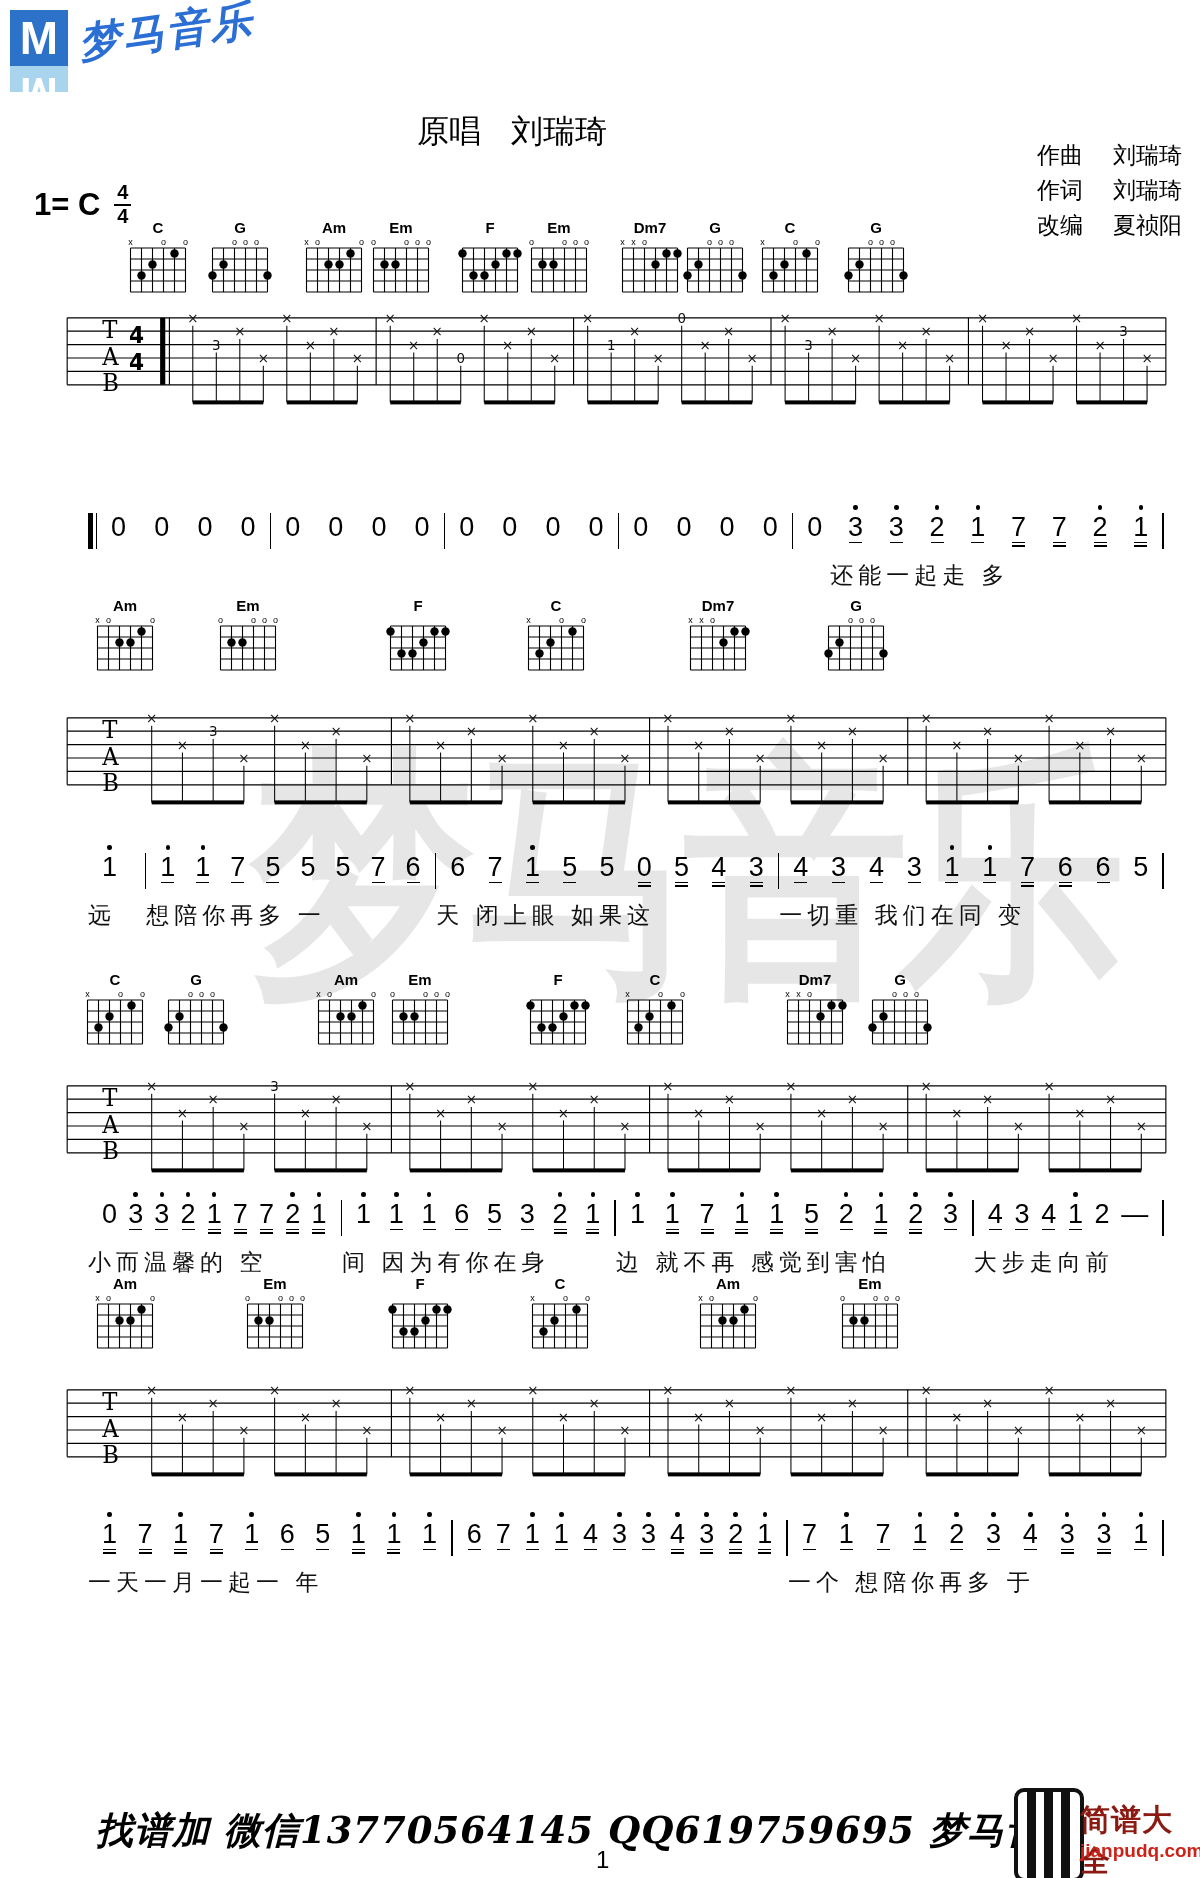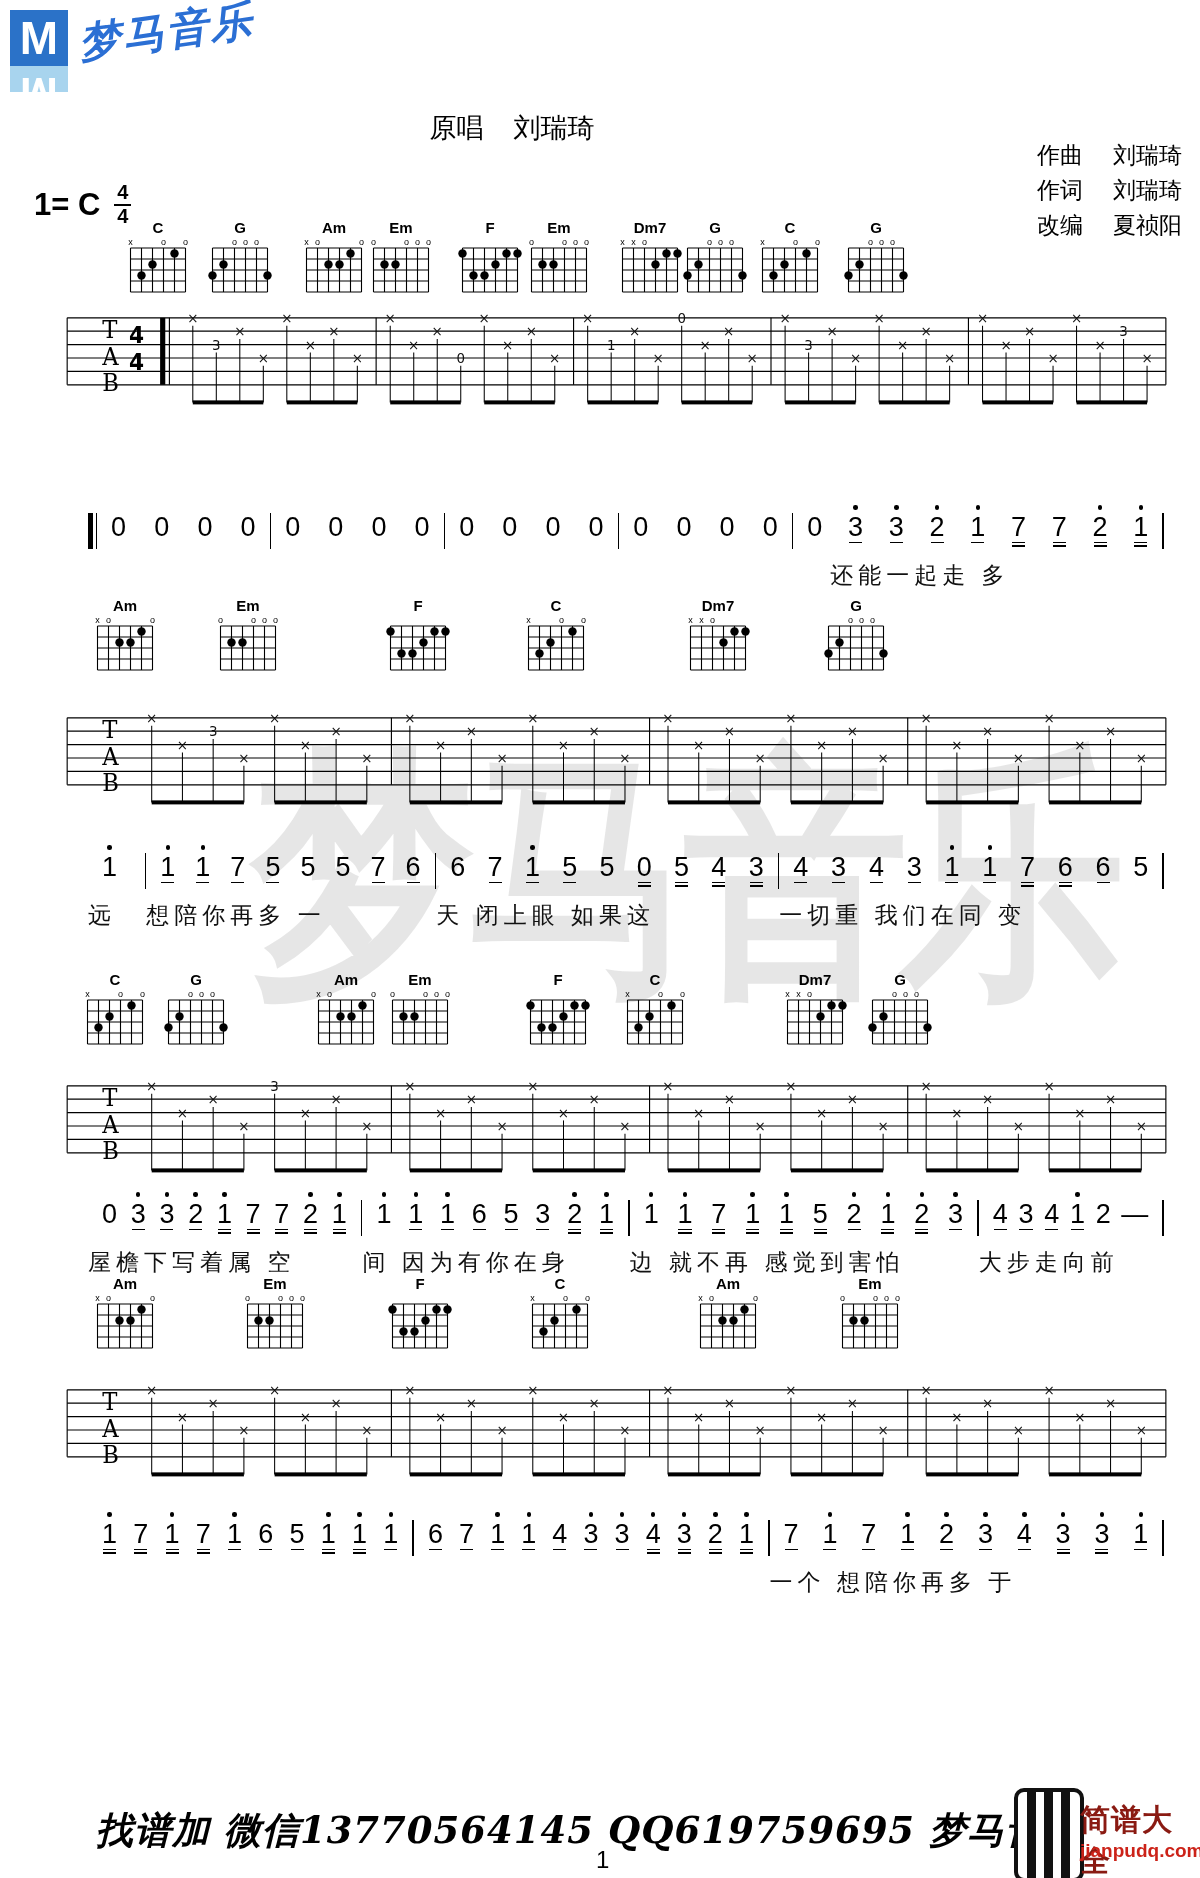--- a/index.html
+++ b/index.html
@@ -14,21 +14,21 @@
   #logo{left:10px;top:10px;width:60px;}
   .logo-m{width:58px;height:56px;background:#2b72c8;color:#fff;display:flex;align-items:center;
           justify-content:center;font-size:46px;font-weight:700;}
   .logo-w{width:58px;height:26px;background:#a8d4ee;color:#fff;overflow:hidden;display:flex;
           justify-content:center;}
   .logo-w span{font-size:46px;font-weight:700;transform:scaleY(-1);line-height:56px;height:56px;}
   #logo-script{left:78px;top:4px;font-family:"DejaVu Serif",serif;font-style:italic;font-weight:700;
                font-size:42px;color:#2b6fd4;transform:rotate(-8deg);letter-spacing:2px;}
   
   #title{left:0;width:1024px;text-align:center;top:54px;font-size:44px;font-weight:700;letter-spacing:8px;}
-  #subtitle{left:0;width:1024px;text-align:center;top:110px;font-size:27px;}
+  #subtitle{left:0;width:1024px;text-align:center;top:110px;font-size:32px;}
   #subtitle .gap{display:inline-block;width:30px;}
   #credits{right:18px;top:140px;display:grid;grid-template-columns:auto auto;column-gap:30px;
            row-gap:4px;font-size:23px;text-align:left;}
   #keysig{left:34px;top:182px;display:flex;align-items:center;gap:14px;font-size:31px;font-weight:700;}
   .frac{display:inline-flex;flex-direction:column;align-items:center;font-size:20px;font-weight:700;line-height:1.05;}
   .frac .top{border-bottom:2px solid #000;padding:0 3px 1px;}
   
   .chordrow{position:absolute;left:0;right:0;height:84px;z-index:1;}
   .chord{position:absolute;top:0;width:68px;height:80px;transform:translateX(-50%);}
   .chord line{stroke:#000;stroke-width:1.1;}
@@ -1346,21 +1346,21 @@
           </span>
           <span class="note">
             <span class="nd"></span>
             <span class="nc">1</span>
             <span class="nu">
               <i></i>
               <i></i>
             </span>
           </span>
         </div>
-        <div class="mlyric">屋檐下写着属 空</div>
+        <div class="mlyric">小而温馨的 空</div>
       </div>
       <div class="mbar"></div>
       <div class="measure" style="flex-grow: 8;">
         <div class="mnotes">
           <span class="note">
             <span class="nd"></span>
             <span class="nc">1</span>
             <span class="nu"></span>
           </span>
           <span class="note">
@@ -1830,20 +1830,21 @@
             </span>
           </span>
           <span class="note">
             <span class="nd"></span>
             <span class="nc">1</span>
             <span class="nu">
               <i></i>
             </span>
           </span>
         </div>
+        <div class="mlyric">一天一月一起一 年</div>
       </div>
       <div class="mbar"></div>
       <div class="measure" style="flex-grow: 11;">
         <div class="mnotes">
           <span class="note">
             <span class="nd" style="visibility: hidden;"></span>
             <span class="nc">6</span>
             <span class="nu">
               <i></i>
             </span>

